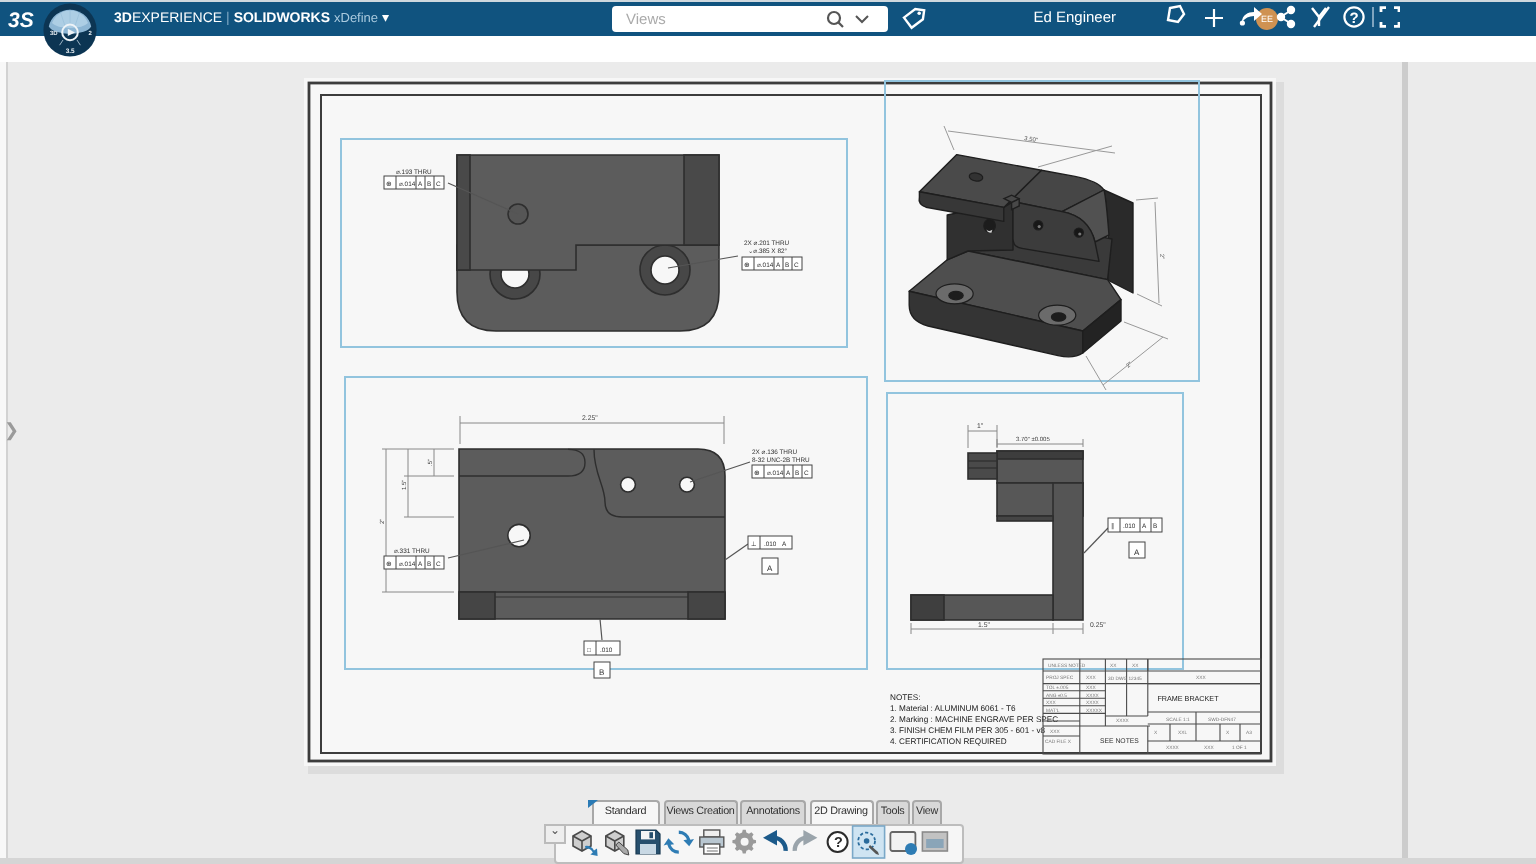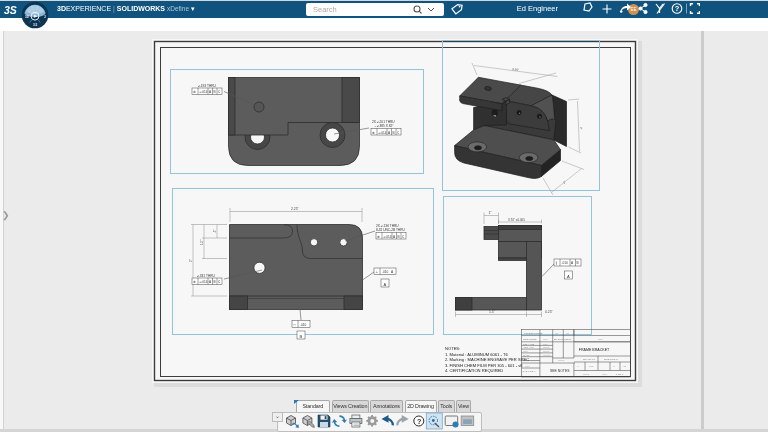--- a/index.html
+++ b/index.html
@@ -64,21 +64,21 @@
         <line x1="17.5" y1="19" x2="19.2" y2="21.6"></line>
     </g>
     <text x="4" y="16.6" font-size="3" fill="#e8eef3" font-weight="bold">3D</text>
     <text x="23.2" y="16.6" font-size="3" fill="#e8eef3" font-weight="bold">2</text>
     <text x="11.9" y="25.4" font-size="3.2" fill="#e8eef3" font-weight="bold">3.5</text>
   </svg>
 
   <div id="brand" class="ttext"><span class="bold">3D</span>EXPERIENCE <span style="color:#7fa9c4">|</span> <span class="bold">SOLIDWORKS</span> <span class="x">xDefine</span> <span style="font-size:7px;">▾</span></div>
 
   <div id="search">
-    <span class="ph">Search</span>
+    <span class="ph">Views</span>
     <svg width="34" height="13" viewBox="0 0 34 13" style="position:absolute;right:0;top:0;">
       <circle cx="7" cy="6" r="3" fill="none" stroke="#555" stroke-width="1.1"></circle>
       <line x1="9.2" y1="8.2" x2="11.5" y2="10.5" stroke="#555" stroke-width="1.1"></line>
       <path d="M18,5 L21,8 L24,5" fill="none" stroke="#555" stroke-width="1"></path>
     </svg>
   </div>
   <svg style="position:absolute;left:449px;top:3px;z-index:7;" width="16" height="14" viewBox="0 0 16 14">
     <path d="M3,6.5 L8,1.5 L12.5,1.5 L12.5,6 L7.5,11 Z" fill="none" stroke="#fff" stroke-width="1.2" transform="rotate(8 8 6)"></path>
     <circle cx="10.6" cy="3.6" r="0.9" fill="#fff"></circle>
   </svg>

